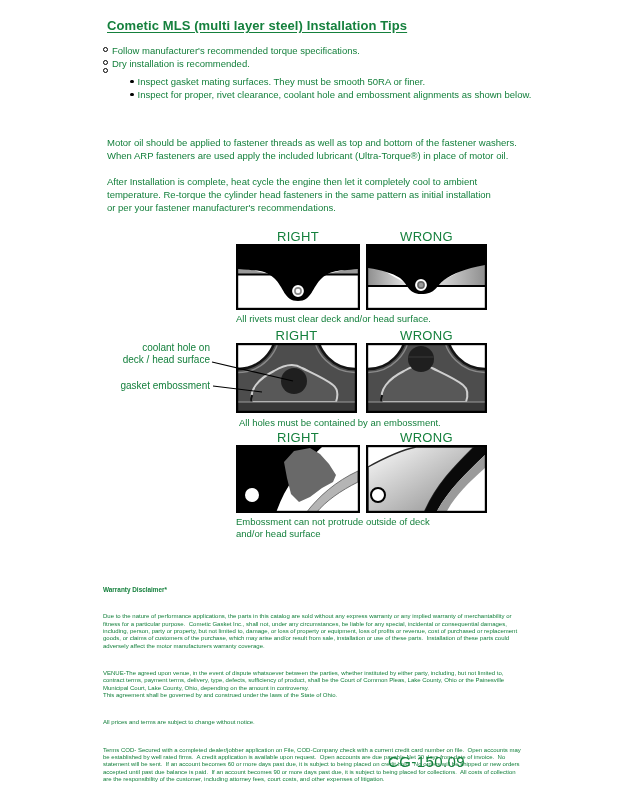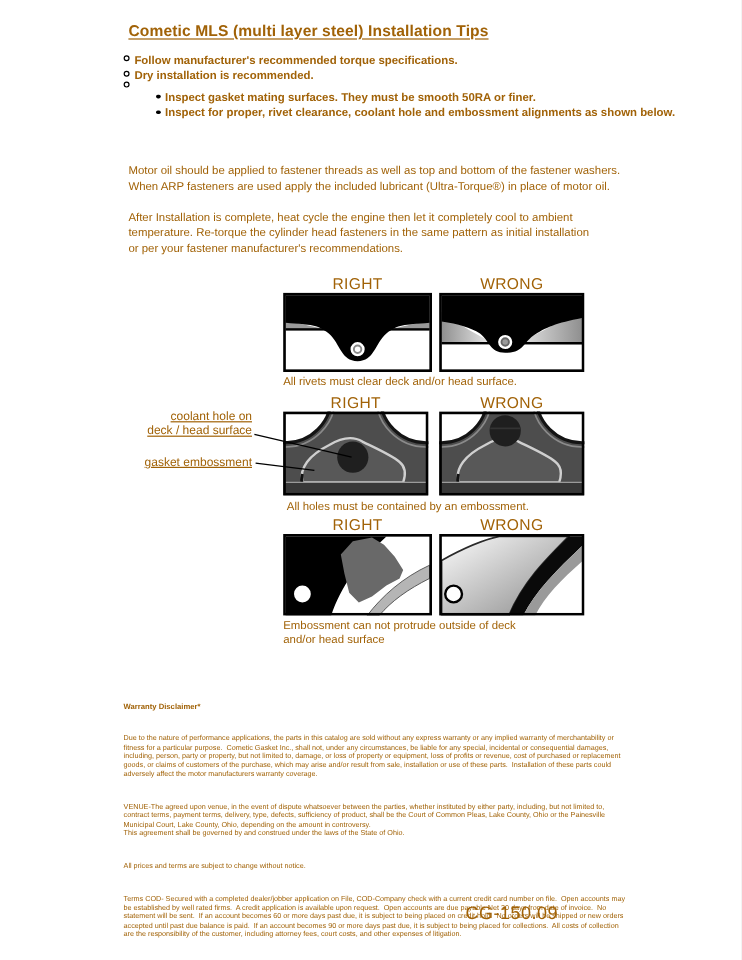--- a/index.html
+++ b/index.html
@@ -1,39 +1,39 @@
 <!DOCTYPE html>
 <html><head>
 <meta charset="utf-8">
 <style>
   html,body{margin:0;padding:0;background:#e8e8e8;}
   .page{
     position:relative;width:618px;height:800px;background:#ffffff;
-    font-family:"Liberation Sans","DejaVu Sans",sans-serif;color:#a16207;
+    font-family:"Liberation Sans","DejaVu Sans",sans-serif;color:#15803d;
     overflow:hidden;
   }
   .abs{position:absolute;}
   .doc-title{
     left:107px;top:18px;font-size:13px;font-weight:bold;
     text-decoration:underline;text-underline-offset:2px;letter-spacing:.1px;
   }
-  .tips-list{left:103px;top:44px;font-size:9.5px;line-height:13px;font-weight:bold;}
+  .tips-list{left:103px;top:44px;font-size:9.5px;line-height:13px;}
   .tip-row{display:flex;align-items:baseline;}
   .tip-row.sub{margin-left:27px;}
   .marker{flex:0 0 auto;margin-right:4px;position:relative;top:-2px;display:inline-block;}
   .dot-open{width:3px;height:3px;border:1px solid #000;border-radius:50%;}
   .dot-filled{width:3.5px;height:3.5px;background:#000;border-radius:50%;}
   .diesel-head{left:107px;top:117px;font-size:12.5px;font-weight:bold;}
   .para{font-size:9.5px;line-height:13px;white-space:pre-line;}
   .p1{left:107px;top:136px;}
   .p2{left:107px;top:175px;}
   .pnote{left:107px;top:219px;}
   .rw-label{font-size:13px;text-align:center;letter-spacing:.3px;}
   .caption{font-size:9.5px;line-height:12px;white-space:pre-line;}
-  .callout{font-size:10px;line-height:11.5px;text-align:right;white-space:pre-line;width:115px;text-decoration:underline;}
+  .callout{font-size:10px;line-height:11.5px;text-align:right;white-space:pre-line;width:115px;}
   .disclaimer{left:103px;top:571px;width:440px;font-size:6px;line-height:7.3px;white-space:pre;}
   .disclaimer .d-head{font-weight:bold;margin:0 0 6px 0;font-size:6.4px;}
   .disclaimer p{margin:0 0 5.5px 0;}
   .part-number{left:388px;top:753px;font-size:15px;letter-spacing:.4px;}
   svg{display:block;}
 </style>
 </head>
 <body>
 
 <div class="page">

